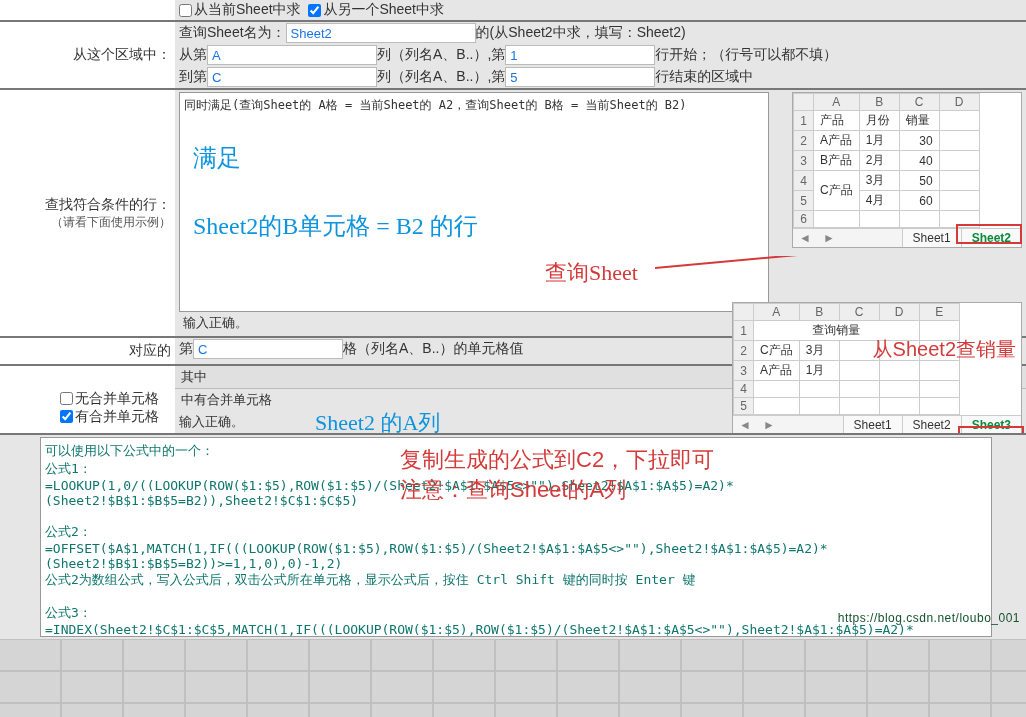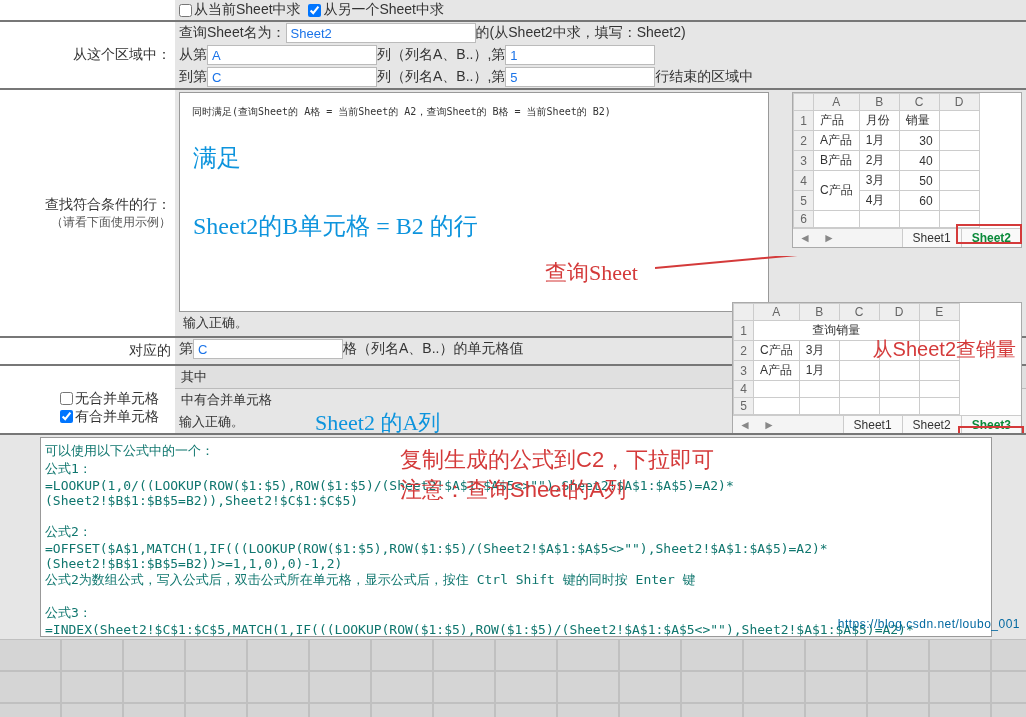--- a/index.html
+++ b/index.html
@@ -22,22 +22,22 @@
 }
 .content-cell { flex: 1; background: #e6e6e6; position: relative; }
 .line { display: flex; align-items: center; padding: 1px 4px; font-size: 14px; }
 .inp {
   border: 1px solid #bbb; background: #fff; height: 20px;
   font-size: 13px; padding: 1px 4px; color: #1a73e8;
 }
 .cb { margin-right: 2px; }
 .textarea-main {
   width: 590px; height: 220px; border: 1px solid #999; background: #fff;
-  font-family: "SimSun", monospace; font-size: 10px;
-  padding: 12px; color: #333; resize: none; display: block;
+  font-family: "SimSun", monospace; font-size: 12px;
+  padding: 4px; color: #333; resize: none; display: block;
 }
 .textarea-small {
   width: 590px; height:52px; border:1px solid #999; background:#fff;
   font-family: "SimSun", monospace; font-size: 13px;
   padding: 4px; color: #333; resize:none; display:block;
 }
 .status { font-size: 13px; color: #333; padding: 2px 4px; }
 .btn-generate {
   background:#5a8dce; color:#fff; border:1px solid #3a6ca5; border-radius:4px;
   font-size:15px; padding:10px 14px; cursor:pointer;
@@ -55,21 +55,21 @@
 .tabbar { display:flex; border-top:1px solid #ccc; font-size:12px; align-items:center; background:#f4f4f4;}
 .tabbar .nav { color:#888; padding:0 6px; }
 .tabbar .tab { border-left:1px solid #ccc; padding:2px 10px; color:#333; background:#f9f9f9;}
 .tabbar .tab.active { color:#0a8a3a; font-weight:bold;}
 .redbox { border:2px solid #d43a3a; position:absolute; pointer-events:none; }
 .formula-area {
   width: 952px; height:200px; border:1px solid #999; background:#fff;
   font-family:"SimSun",monospace; font-size:13px;
   padding:4px; color:#0f766e; resize:none; display:block; white-space:pre-wrap; overflow:auto;margin-left:36px;
 }
-.watermark { position:absolute; right:6px; bottom:8px; color:#0369a1; font-size:12px; font-family:Arial; letter-spacing:0.5px;}
+.watermark { position:absolute; right:6px; bottom:14px; color:#14532d; font-size:12px; font-family:Arial; letter-spacing:0.5px;}
 </style>
 </head>
 <body>
 
 <div class="row" style="border-top:none;">
   <div class="label-cell"></div>
   <div class="content-cell">
     <div class="line">
       <input type="checkbox" class="cb" style="">
       <span>从当前Sheet中求</span>
@@ -88,20 +88,21 @@
     <div class="line">
       <span>查询Sheet名为：</span>
       <input class="inp" style="width: 190px;" value="Sheet2">
       <span>的(从Sheet2中求，填写：Sheet2)</span>
     </div>
     <div class="line">
       <span>从第</span>
       <input class="inp" style="width: 170px;" value="A">
       <span>列（列名A、B..）,第</span>
       <input class="inp" style="width: 150px;" value="1">
+      <span>行开始；（行号可以都不填）</span>
     </div>
     <div class="line">
       <span>到第</span>
       <input class="inp" style="width: 170px;" value="C">
       <span>列（列名A、B..）,第</span>
       <input class="inp" style="width: 150px;" value="5">
       <span>行结束的区域中</span>
     </div>
   </div>
 </div>

